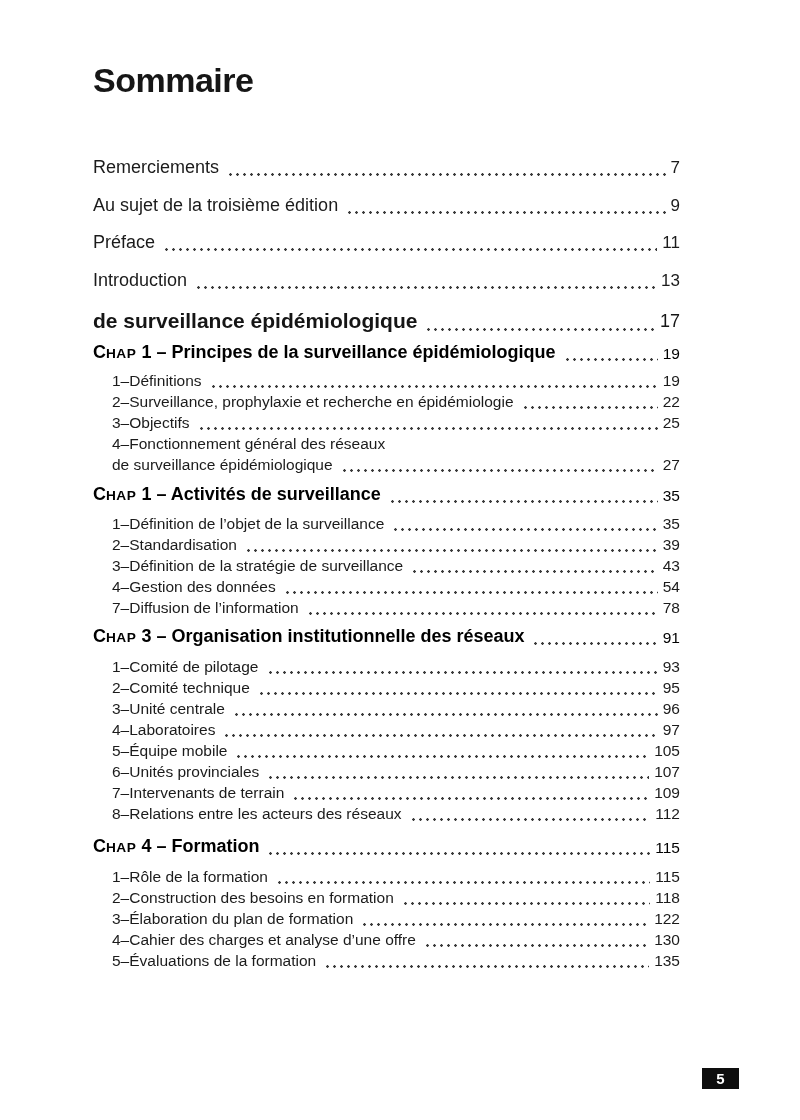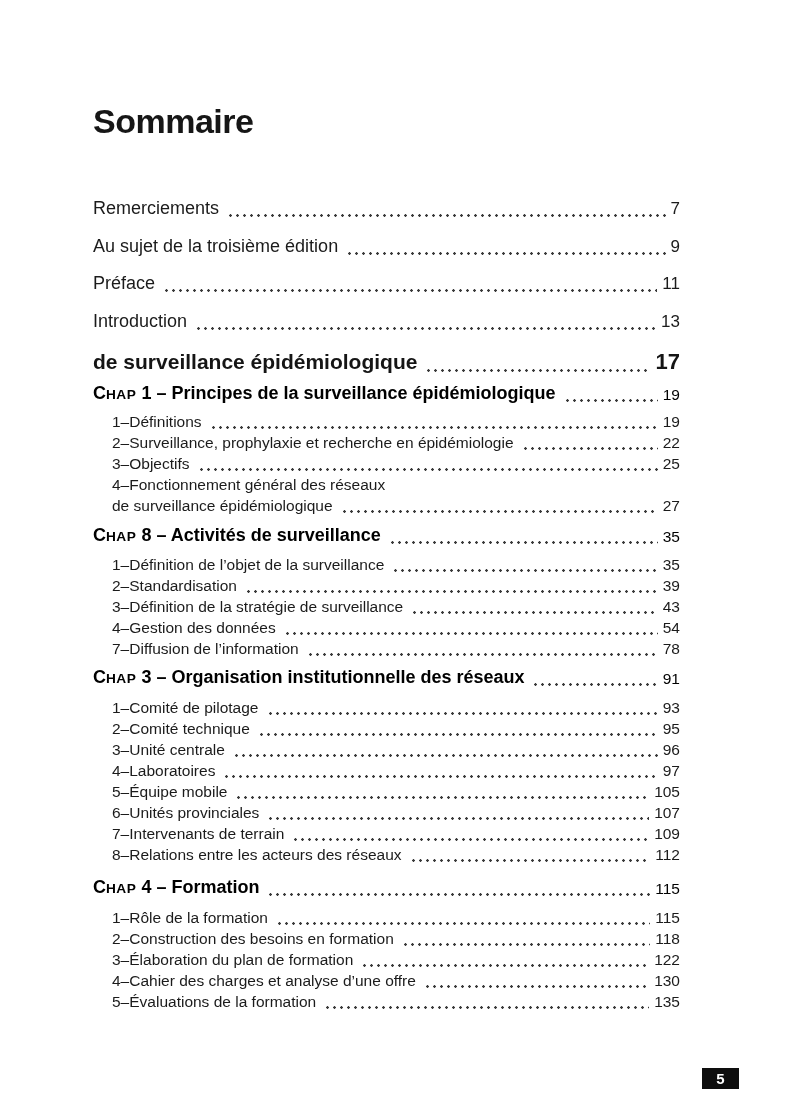--- a/index.html
+++ b/index.html
@@ -1,20 +1,20 @@
 <!DOCTYPE html>
 <html><head>
 <meta charset="utf-8">
 <style>
   html, body { margin:0; padding:0; }
   body {
     width:800px; height:1120px; background:#ffffff; overflow:hidden;
     font-family:"Liberation Sans", sans-serif; color:#1b1b1b; position:relative;
   }
-  .content { position:absolute; left:93px; top:0; width:587px; padding-top:103px; }
+  .content { position:absolute; left:93px; top:0; width:587px; padding-top:62px; }
 
   h1.doc-title {
     margin:0; font-size:34px; line-height:36px; font-weight:700;
     letter-spacing:-0.5px; color:#161616;
   }
 
   .row { display:flex; align-items:flex-end; white-space:nowrap; }
   .lbl { white-space:nowrap; }
   .dots {
     flex:1 1 auto; height:3px; align-self:flex-end; margin:0 5px 3px 8px;
@@ -25,21 +25,21 @@
   .pg { font-weight:400; text-align:right; }
 
   
   .fm { margin-top:60px; }
   .fm .row { height:20px; margin-bottom:17.5px; font-size:18px; }
   .fm .pg { font-size:17px; }
   .fm .dots { margin-bottom:2px; }
 
   
   .part { margin-top:17px; font-weight:700; font-size:21px; line-height:26px; color:#151515; }
-  .part .pg { font-size:22px;font-weight:bold; }
+  .part .pg { font-size:18px; }
 
   
   .chap { font-weight:700; font-size:18px; line-height:21px; color:#000000; }
   .chap .pg { font-size:15.5px; }
   .mt-c1 { margin-top:8px; }
   .mt-c2 { margin-top:9px; }
   .mt-c3 { margin-top:8px; }
   .mt-c4 { margin-top:12px; }
 
   
@@ -125,21 +125,21 @@
     </div>
     <div class="row">
       <span class="lbl">de surveillance épidémiologique</span>
       <span class="dots"></span>
       <span class="pg">27</span>
     </div>
   </div>
 
   <div class="chap mt-c2">
     <div class="row">
-      <span class="lbl"><span>C</span><span class="scaps">HAP</span><span> 8 – Activités de surveillance</span></span>
+      <span class="lbl"><span>C</span><span class="scaps">HAP</span><span> 1 – Activités de surveillance</span></span>
       <span class="dots"></span>
       <span class="pg">35</span>
     </div>
   </div>
   <div class="subs subs2">
     <div class="row">
       <span class="lbl">1–Définition de l’objet de la surveillance</span>
       <span class="dots"></span>
       <span class="pg">35</span>
     </div>

